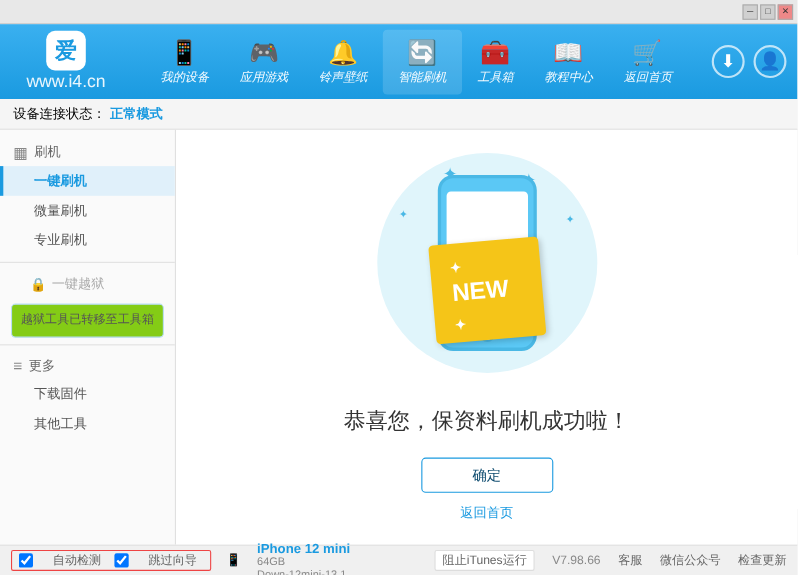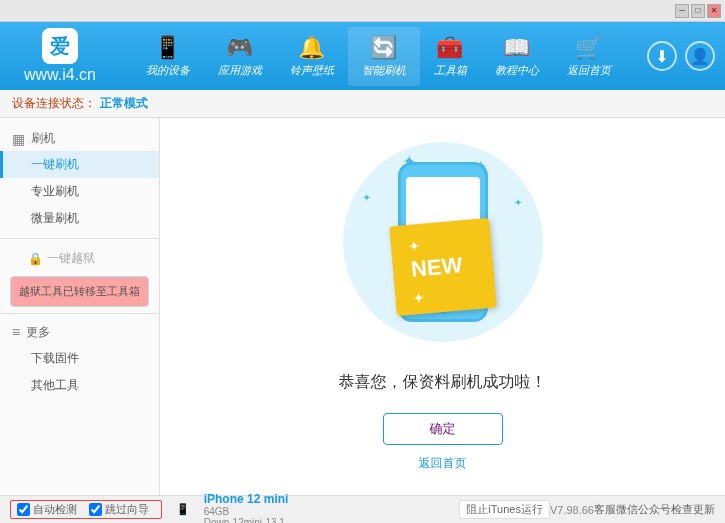--- a/index.html
+++ b/index.html
@@ -120,21 +120,21 @@
     .status-bar {
       height: 28px;
       background: #f5f5f5;
       border-bottom: 1px solid #ddd;
       display: flex;
       align-items: center;
       padding: 0 12px;
       font-size: 12px;
       color: #666;
     }
-    .status-bar .status-label { color: #c2410c; }
+    .status-bar .status-label { color: #000000; }
     .status-bar .status-value { color: #1a9ae0; font-weight: bold; margin-left: 4px; }
 
     
     .main-layout {
       display: flex;
       height: calc(523px - 22px - 68px - 28px - 28px);
     }
 
     
     .sidebar {
@@ -162,32 +162,33 @@
       padding: 5px 12px 5px 28px;
       color: #555;
       cursor: pointer;
       font-size: 12px;
       border-left: 3px solid transparent;
     }
     .sidebar-item.active {
       background: #e0f0fa;
       color: #1a9ae0;
       border-left: 3px solid #1a9ae0;
+      font-weight: bold;
     }
     .sidebar-disabled {
       padding: 5px 12px 5px 28px;
       color: #aaa;
       font-size: 12px;
       display: flex;
       align-items: center;
       gap: 4px;
     }
     .sidebar-notice {
       margin: 4px 10px;
-      background: #fca5a5;
+      background: #84cc16;
       border: 1px solid #b8ddf5;
       border-radius: 4px;
       padding: 6px 8px;
       font-size: 11px;
       color: #555;
       line-height: 1.5;
     }
     .sidebar-divider {
       height: 1px;
       background: #e0e0e0;
@@ -278,31 +279,31 @@
       font-size: 12px;
     }
     
     .sparkle {
       position: absolute;
       color: #4ab8e5;
       font-size: 16px;
     }
 
     .success-text {
-      font-size: 16px;
+      font-size: 20px;
       color: #333;
       margin-bottom: 20px;
       font-weight: normal;
     }
     .confirm-btn {
       width: 120px;
       height: 32px;
       border: 1px solid #1a9ae0;
       background: white;
-      color: #701a75;
+      color: #0c4a6e;
       border-radius: 4px;
       cursor: pointer;
       font-size: 13px;
       margin-bottom: 10px;
       display: flex;
       align-items: center;
       justify-content: center;
     }
     .homepage-link {
       color: #1a9ae0;
@@ -324,21 +325,21 @@
     }
     .bottom-left {
       display: flex;
       align-items: center;
       gap: 4px;
       flex: 1;
     }
     .bottom-checkbox {
       display: flex;
       align-items: center;
-      gap: 3px;
+      gap: 18px;
       margin-right: 6px;
       cursor: pointer;
     }
     .bottom-checkbox input { cursor: pointer; }
     .device-info {
       display: flex;
       flex-direction: column;
       margin-left: 10px;
     }
     .device-name {
@@ -346,20 +347,21 @@
       font-weight: bold;
       font-size: 12px;
     }
     .device-detail {
       color: #888;
       font-size: 10px;
     }
     .bottom-right {
       display: flex;
       align-items: center;
+      gap: 16px;
       font-size: 11px;
       color: #666;
     }
     .bottom-right a {
       color: #666;
       cursor: pointer;
       text-decoration: none;
     }
     .bottom-version { color: #888; }
     .itunes-status {
@@ -435,24 +437,24 @@
   <div class="sidebar">
 
     <div class="sidebar-section-title">
       <span class="sec-icon">▦</span>
       <span>刷机</span>
     </div>
     <div class="sidebar-item active">
       <span>一键刷机</span>
     </div>
     <div class="sidebar-item">
+      <span>微量刷机</span>
+    </div>
+    <div class="sidebar-item">
       <span>专业刷机</span>
-    </div>
-    <div class="sidebar-item">
-      <span>微量刷机</span>
     </div>
 
     <div class="sidebar-divider"></div>
 
     <div class="sidebar-disabled">
       <span>🔒</span>
       <span>一键越狱</span>
     </div>
     <div class="sidebar-notice">
       <span>越狱工具已转移至工具箱</span>

